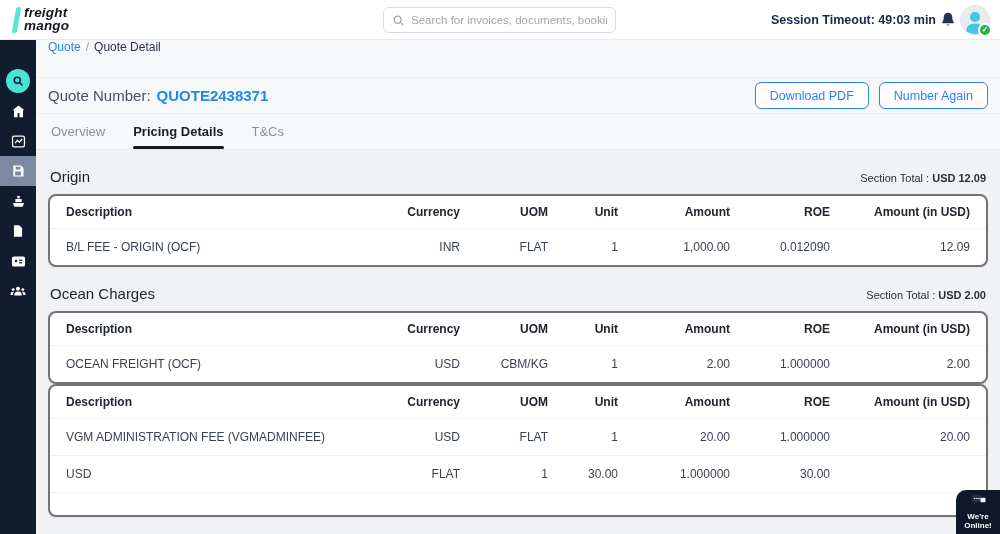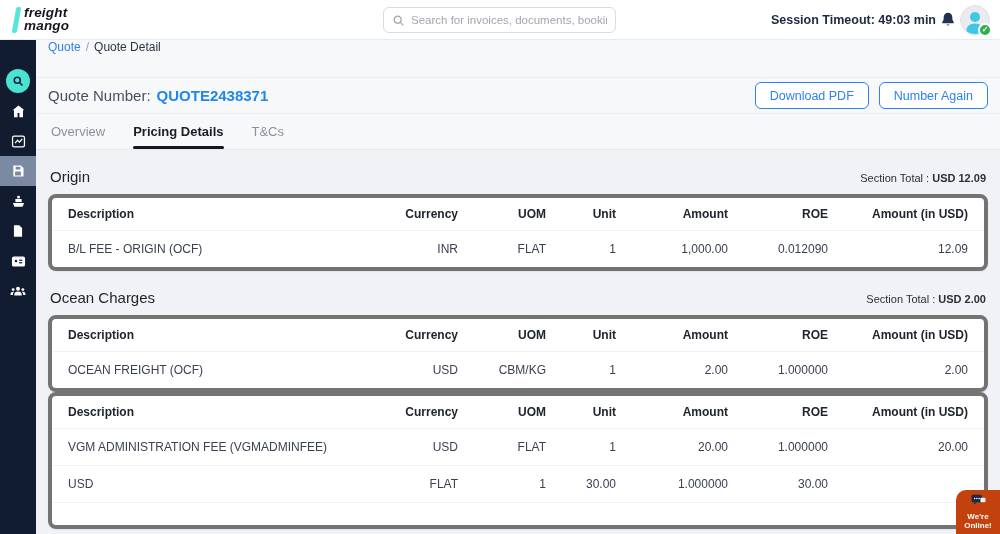--- a/index.html
+++ b/index.html
@@ -58,31 +58,31 @@
   .tab.active::after { content: ""; position: absolute; left: 0; right: 0; bottom: 0; height: 3px;
                        background: #15181f; border-radius: 2px; }
 
   .content { flex: 1; overflow: hidden; background: #f0f2f6; padding: 0 12px; }
 
   .section-head { display: flex; align-items: baseline; justify-content: space-between; margin: 18px 2px 9px; }
   .section-title { font-size: 15px; font-weight: normal; color: #1c212b; }
   .section-total { font-size: 11px; color: #2a2f38; }
   .section-total b { font-weight: bold; }
 
-  .card { background: #fff; border: 4px solid #737373; border-radius: 8px; overflow: hidden;
+  .card { background: #fff; border: 2px solid #737373; border-radius: 8px; overflow: hidden;
           box-shadow: 0 1px 2px rgba(16,24,40,.05); }
   .trow { display: grid; grid-template-columns: minmax(0,1fr) 80px 88px 70px 112px 100px 140px;
           align-items: center; }
   .trow > div { text-align: right; overflow: hidden; white-space: nowrap; }
   .trow > div:first-child { text-align: left; }
   .thead { padding: 9px 16px; font-size: 12px; font-weight: bold; color: #20252f; }
   .tdata { padding: 11px 16px; font-size: 12px; color: #3a4150; border-top: 1px solid #f0f1f4; }
 
   
-  .chat-widget { position: absolute; right: 0; bottom: 0; width: 44px; height: 44px; background: #c2410c;
+  .chat-widget { position: absolute; right: 0; bottom: 0; width: 44px; height: 44px; background: #0f172a;
                  border-radius: 10px 0 0 0; display: flex; flex-direction: column; align-items: center;
                  justify-content: center; gap: 4px; color: #fff; z-index: 20; cursor: pointer; }
   .chat-widget .txt { font-size: 8px; line-height: 9px; font-weight: bold; text-align: center; }
 </style>
 </head>
 <body>
 
 <div class="topbar">
   <div class="logo">
     <div class="logo-bar"></div>

